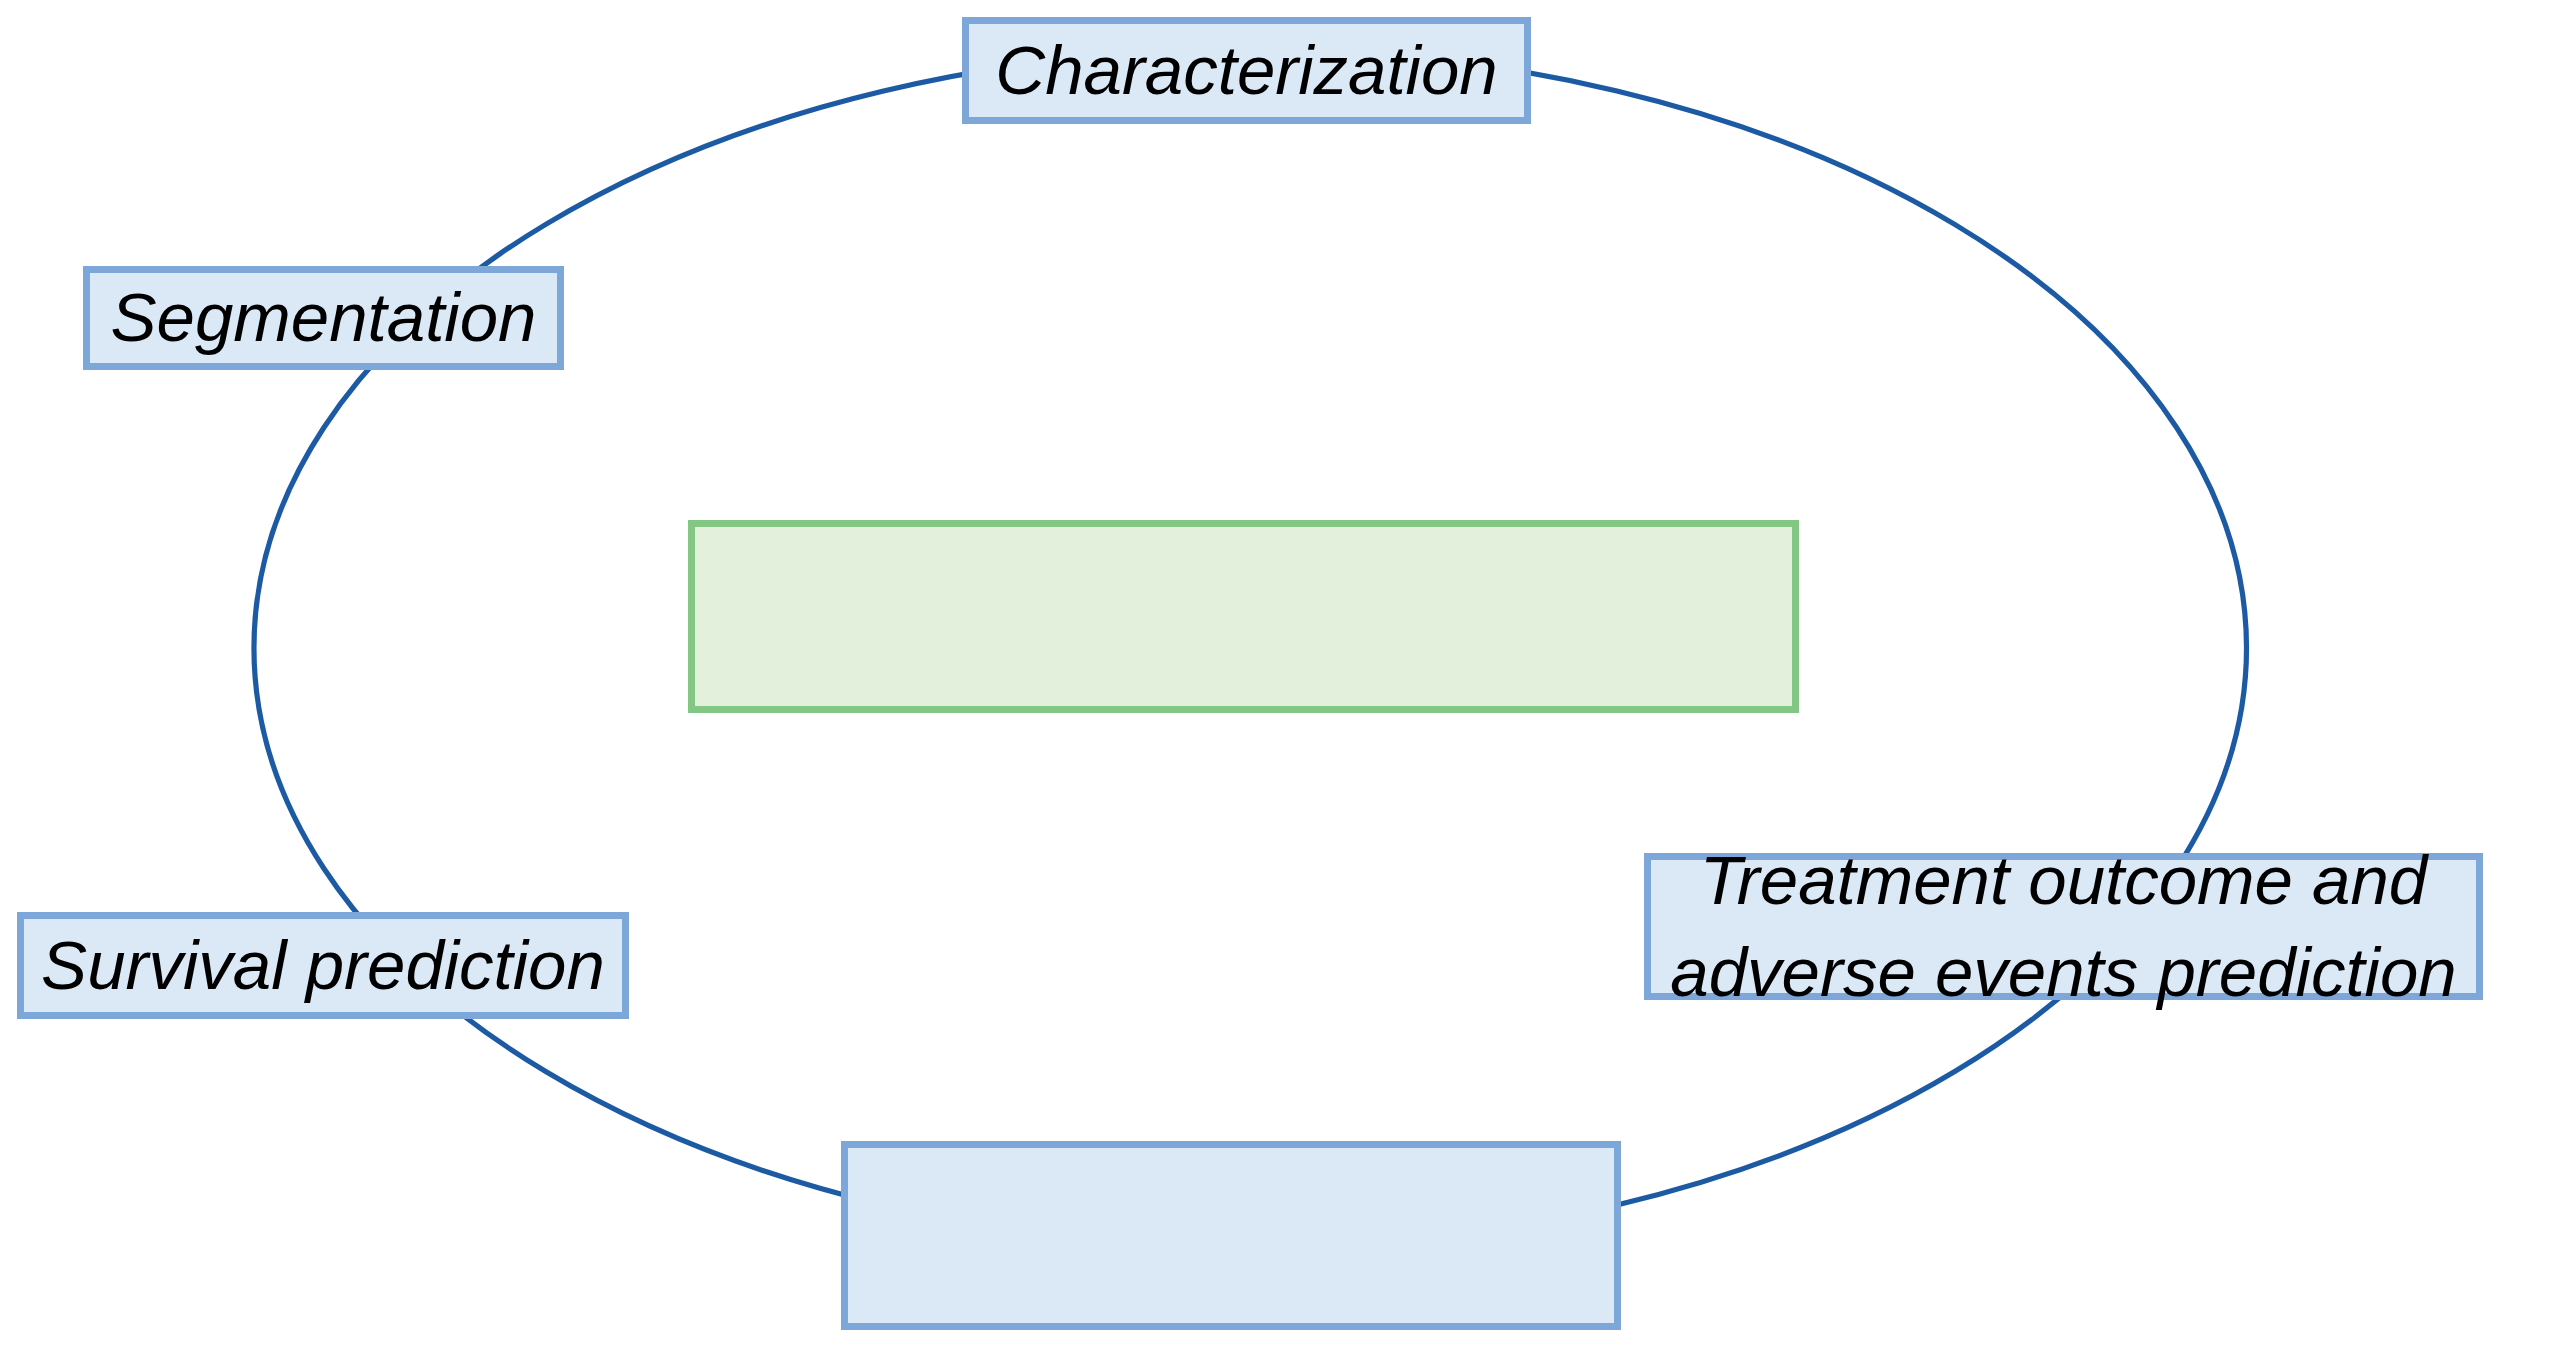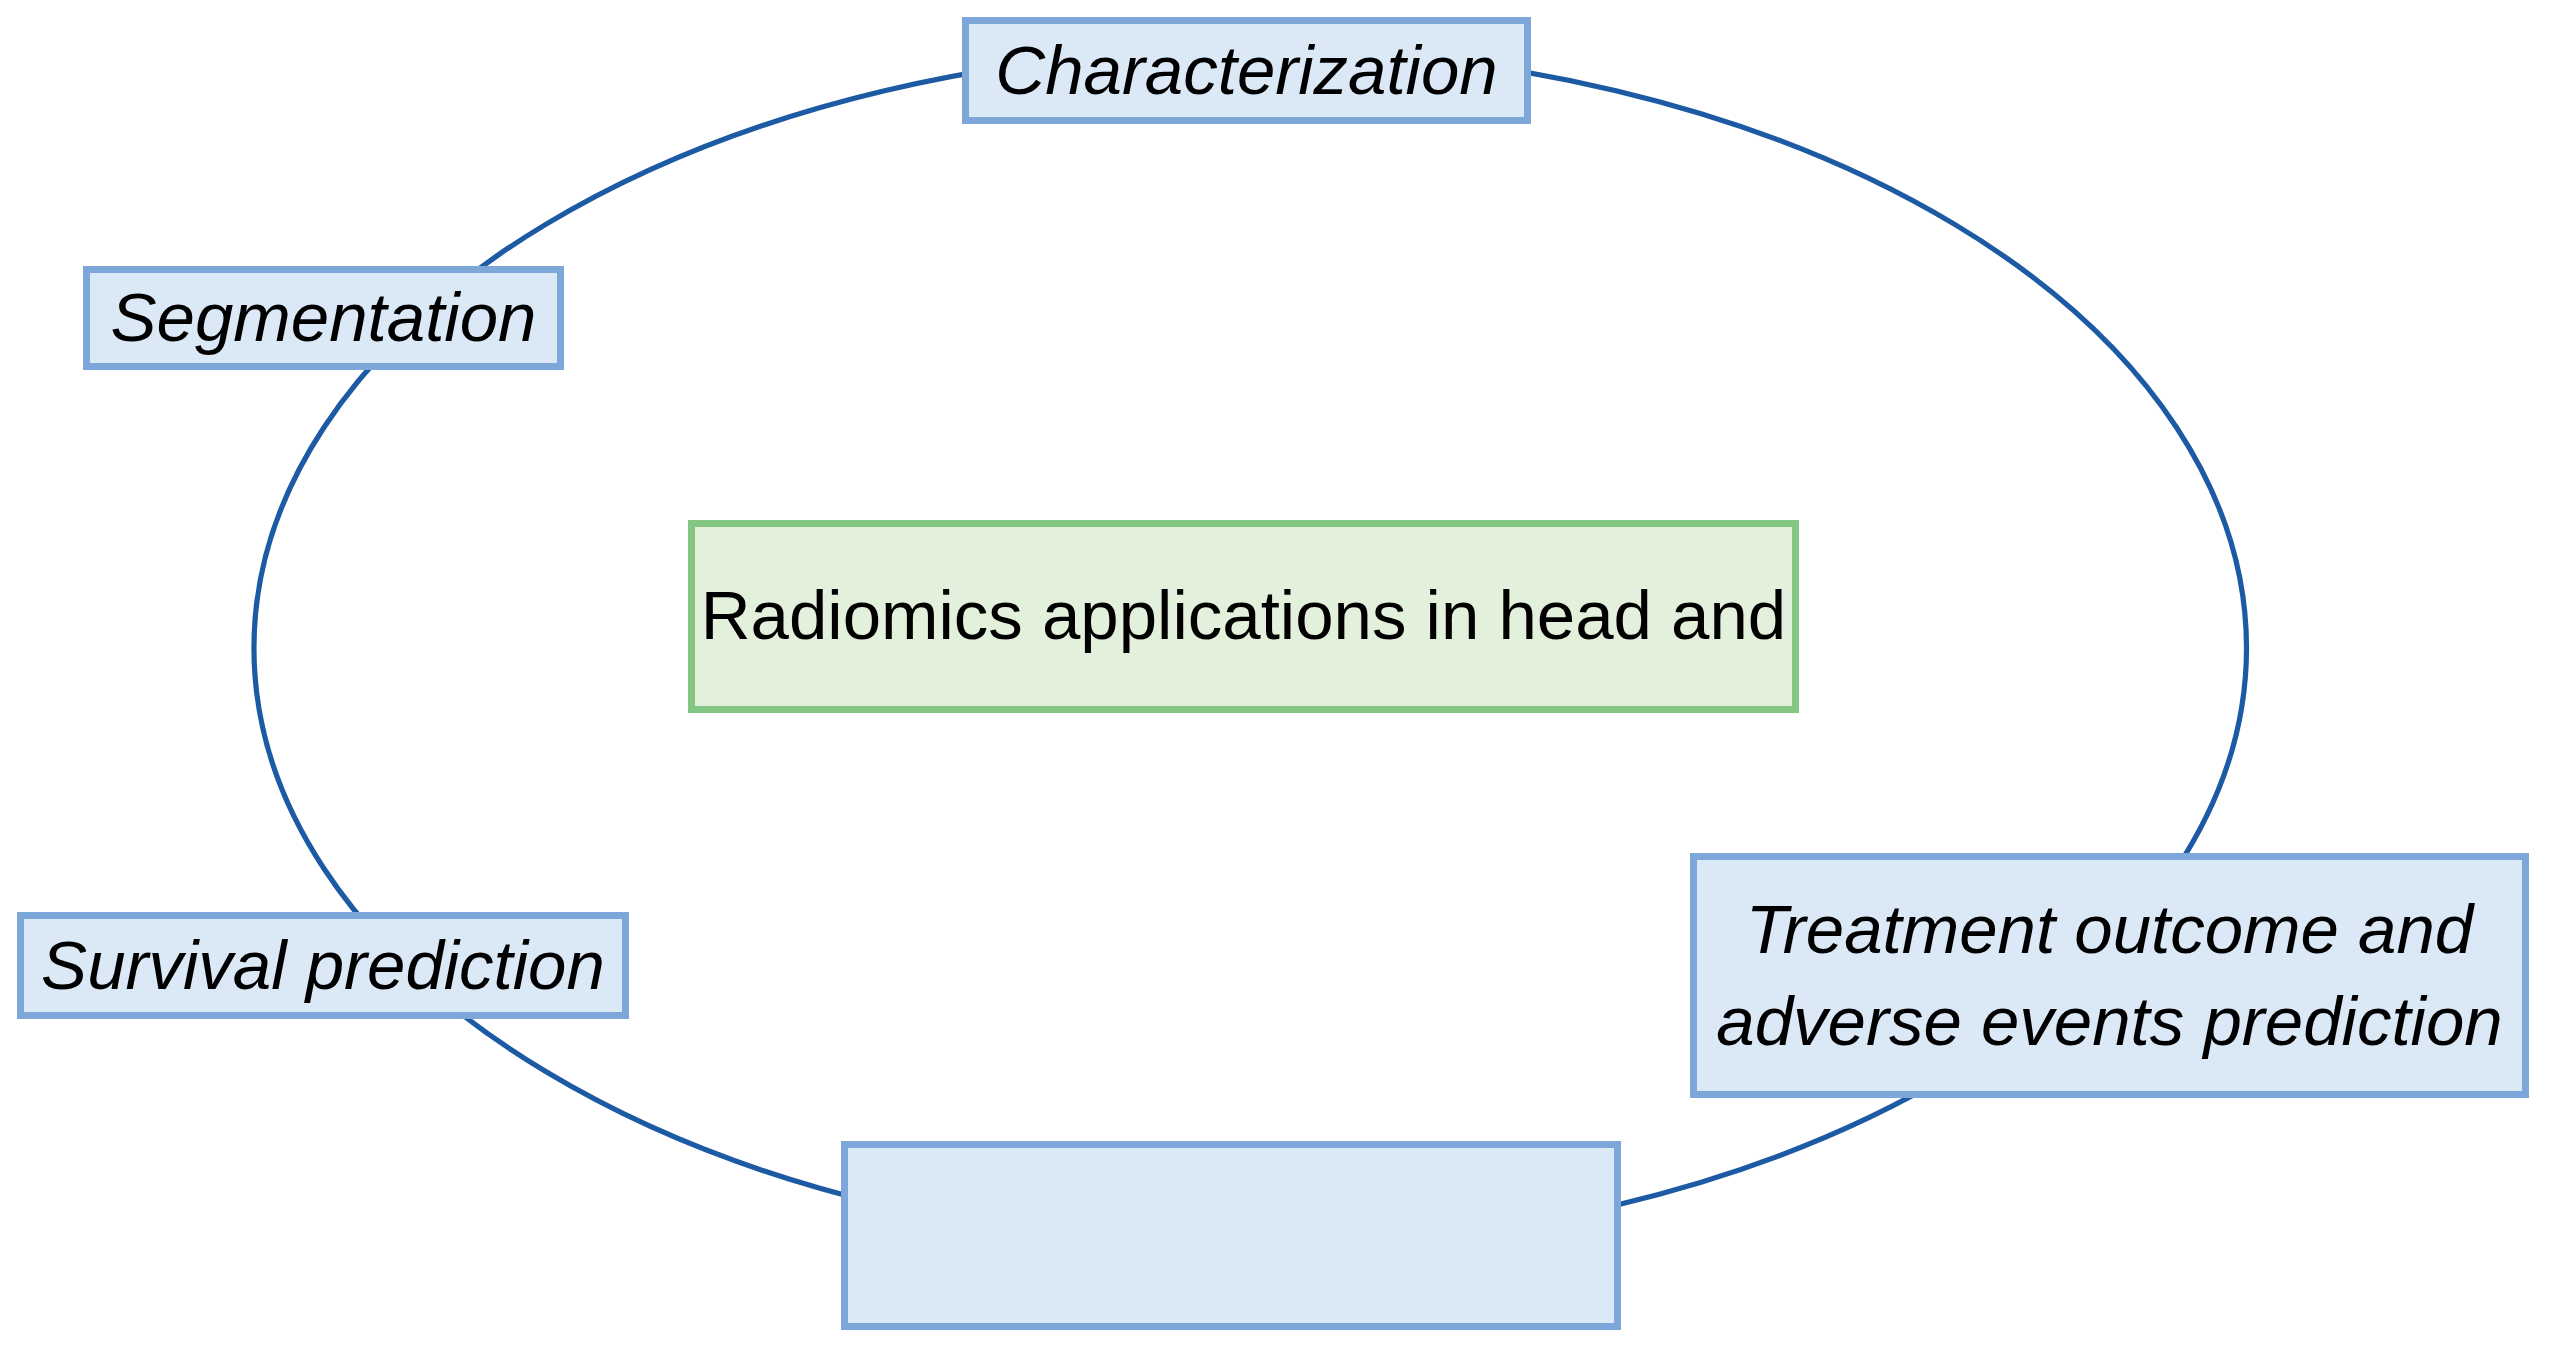--- a/index.html
+++ b/index.html
@@ -53,21 +53,21 @@
     font-style: normal;
     font-size: 69px;
     line-height: 1.4;
     white-space: nowrap;
   }
   
   #node-characterization { left: 962px; top: 17px;   width: 569px;  height: 107px; text-align: center; }
   #node-segmentation     { left: 83px;  top: 266px;  width: 481px;  height: 104px; text-align: right; }
   #node-staging          { left: 2026px; top: 272px;  width: 288px;  height: 102px; }
   #node-survival         { left: 17px;   top: 904px; width: 612px;  height: 107px; margin-top: 8px; }
-  #node-treatment        { left: 1690px; top: 853px; width: 839px; height: 245px; text-align: right; }
+  #node-treatment        { left: 1644px; top: 853px; width: 839px; height: 147px; text-align: right; }
   #node-metastases       { left: 841px; top: 1141px; width: 780px; height: 189px; }
   #node-center           { left: 688px; top: 520px;  width: 1111px; height: 193px; }
 </style>
 </head>
 <body>
 
 <div class="canvas">
 
   <svg class="ellipse-layer" viewBox="0 0 3956 2073" aria-hidden="true">
     <ellipse cx="1920" cy="995" rx="1530" ry="920" fill="none" stroke="#1d5aa4" stroke-width="8"></ellipse>
@@ -88,17 +88,16 @@
 
   <div class="node" id="node-treatment">
     <span class="line">Treatment outcome and</span>
     <span class="line">adverse events prediction</span>
   </div>
 
   <div class="node" id="node-metastases">
   </div>
 
   <div class="center-node" id="node-center">
-    <span class="line">Radiomics applications in head and</span>
   </div>
 
 </div>
 
 
 </body></html>

